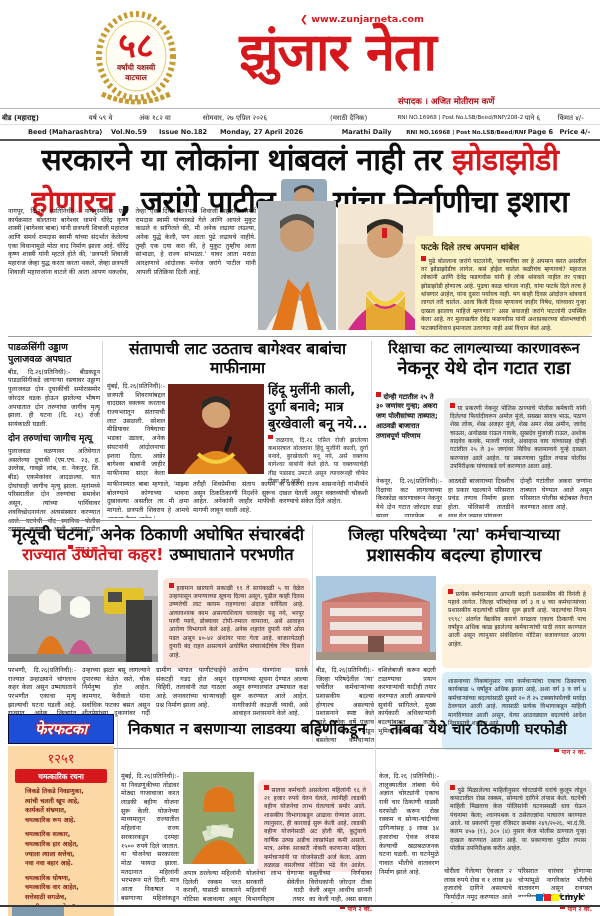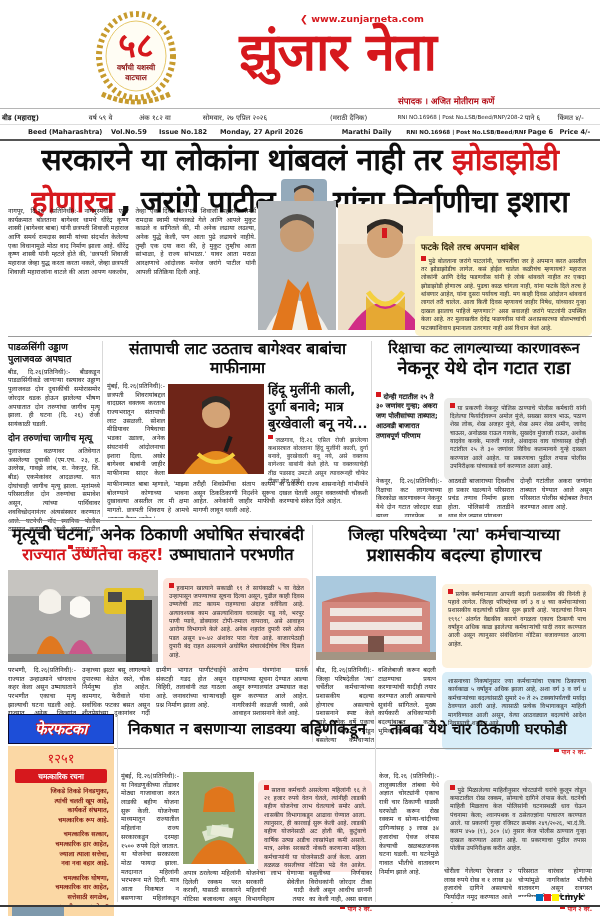--- a/index.html
+++ b/index.html
@@ -35,21 +35,21 @@
   .irow .c7{width:42px;}
   .irow1{font-size:7px;}
   .irow2{font-size:6.6px;font-weight:bold;color:#222;}
   
   .hl-xl{font-size:30px;font-weight:800;line-height:1.08;color:#0e0e0e;text-align:center;letter-spacing:-0.5px;}
   .hl-m{font-weight:800;color:#0e0e0e;line-height:1.2;text-align:center;}
   .boxpad{padding:5px 6px;box-sizing:border-box;border-radius:5px;margin-top:8px;}
   .box-title{font-size:8.6px;font-weight:bold;color:#33270a;margin-bottom:3px;}
   .subhead{font-size:13px;font-weight:bold;color:#111;line-height:1.3;margin-bottom:2px;}
   .colh{font-size:9.5px;font-weight:800;color:#101010;text-align:left;line-height:1.25;}
-  .poem-line{font-size:6.4px;line-height:1.5;color:#7c1b13;font-weight:bold;text-align:right;padding-left:12px;}
+  .poem-line{font-size:6.4px;line-height:1.5;color:#7c1b13;font-weight:bold;text-align:left;padding-left:12px;}
   .poem-gap{height:5px;}
   .ferlogo{background:#1d4ed8;border:1px solid #0a0a33;color:#fff;font-style:italic;font-weight:800;
            font-size:15px;text-align:center;line-height:28px;text-shadow:1px 1px 0 #d6181d,-1px -1px 0 #d6181d;}
   .banner-red{background:#d6181d;color:#fff;font-size:7.4px;font-weight:bold;text-align:center;padding:2px 0;border-radius:2px;}
   .cmyk{display:flex;align-items:center;gap:1px;font-size:8px;font-weight:800;color:#111;}
   .cmyk i{display:inline-block;width:7px;height:7px;}
 </style>
 </head>
 <body>
 

